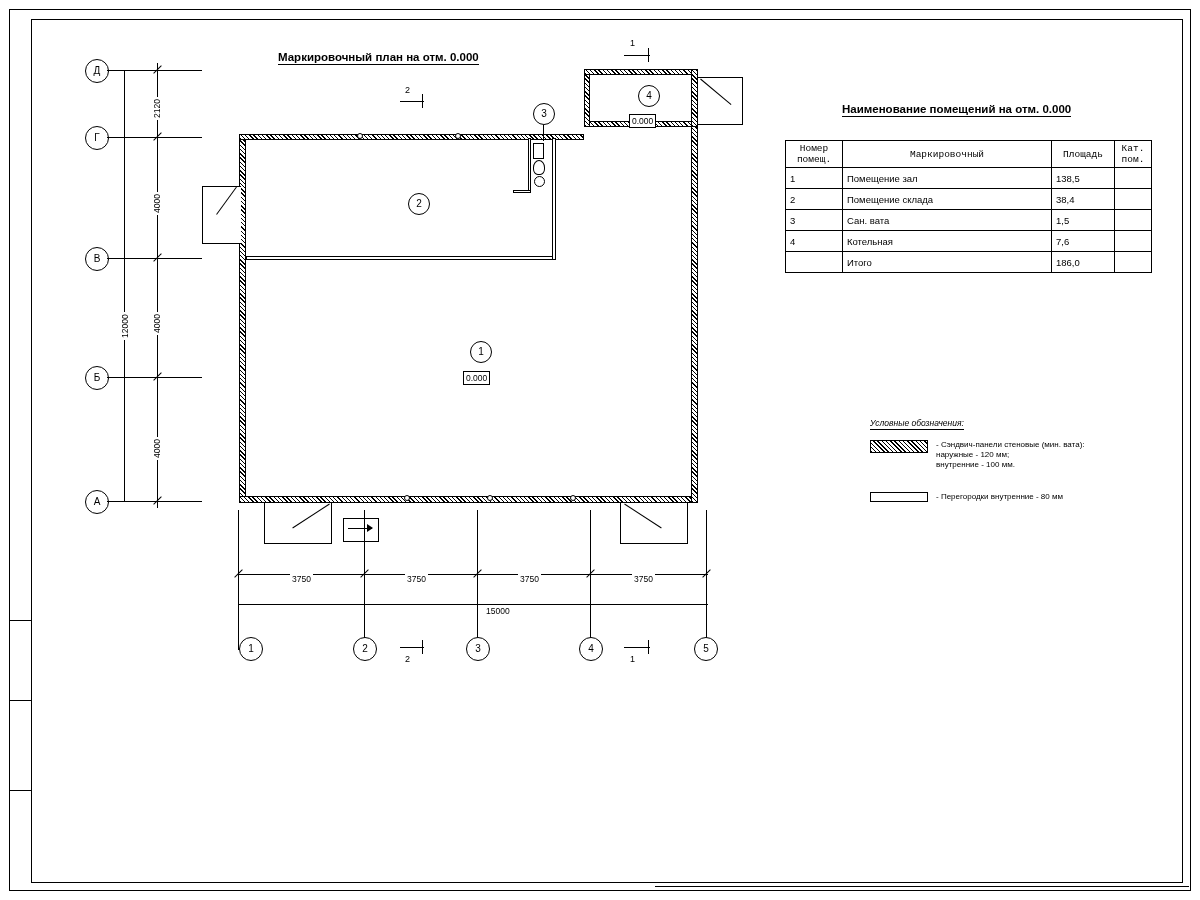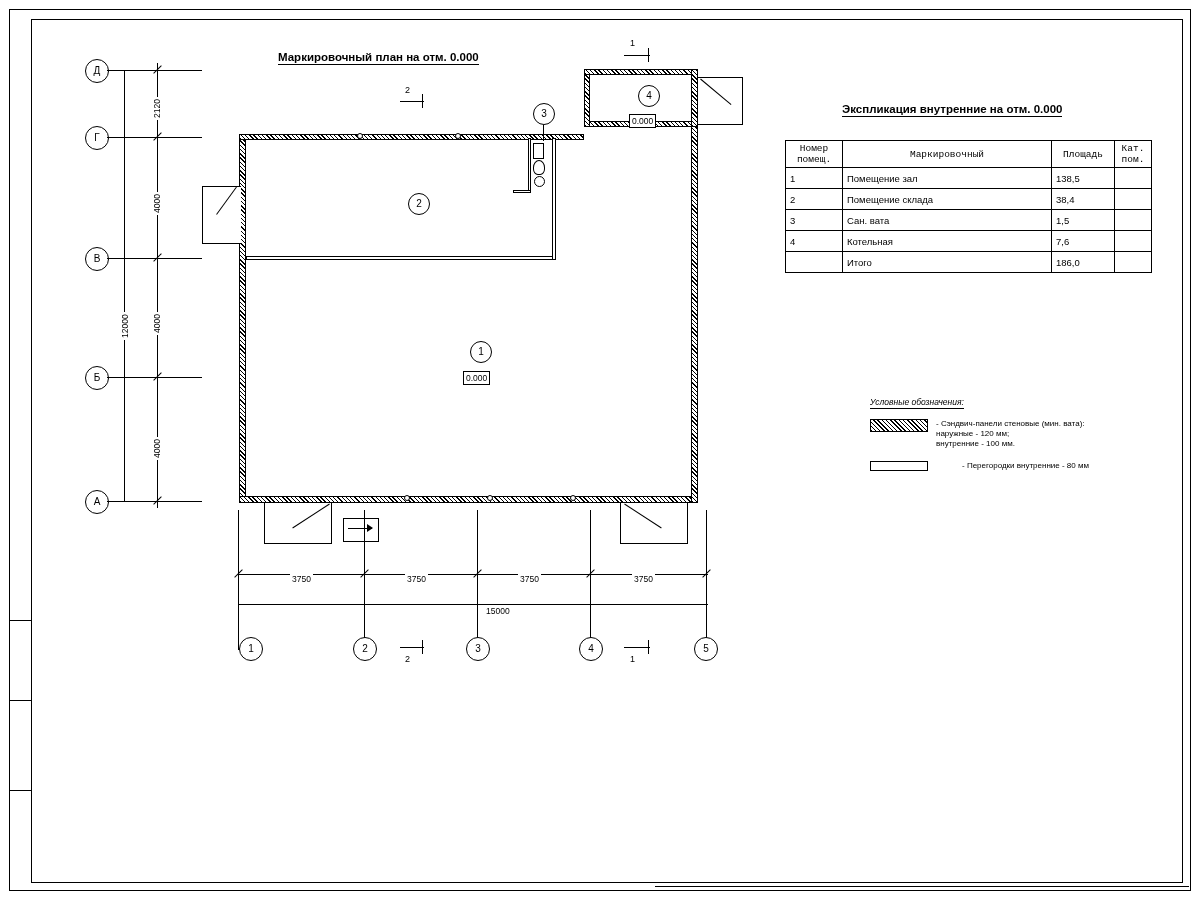--- a/index.html
+++ b/index.html
@@ -70,21 +70,21 @@
   #exp-table td,#exp-table th{
     border:1px solid #000;padding:2px 4px;font-weight:normal;text-align:left;height:16px;
   }
   #exp-table th{text-align:center;font-weight:normal;font-family:Liberation Mono, monospace;}
   .c-num{width:48px;text-align:center;}
   .c-name{width:200px;}
   .c-area{width:54px;text-align:center;}
   .c-kat{width:28px;}
 
   
-  #legend{position:absolute;left:870px;top:397px;font-size:8px;color:#000;}
+  #legend{position:absolute;left:870px;top:418px;font-size:8px;color:#000;}
   .leg-title{font-style:italic;font-size:8.5px;border-bottom:1px solid #000;display:inline-block;padding-bottom:1px;}
   .leg-row{display:flex;align-items:flex-start;margin-top:10px;}
   .leg-swatch-hatch{
     width:56px;height:11px;border:1px solid #000;
     background:repeating-linear-gradient(45deg,#000 0 1px,transparent 1px 3px),#fff;
     margin-right:8px;flex:none;
   }
   .leg-swatch-line{
     width:56px;height:8px;border:1px solid #000;background:#fff;margin-right:8px;flex:none;
   }
@@ -97,21 +97,21 @@
 
   <div class="frame-outer"></div>
   <div class="frame-inner"></div>
 
   <div class="hline" style="left:10px;top:620px;width:22px;"></div>
   <div class="hline" style="left:10px;top:700px;width:22px;"></div>
   <div class="hline" style="left:10px;top:790px;width:22px;"></div>
   <div class="hline" style="left:655px;top:886px;width:534px;"></div>
 
   <div class="title" style="left:278px;top:51px;">Маркировочный план на отм. 0.000</div>
-  <div class="title" style="left:842px;top:103px;">Экспликация внутренние на отм. 0.000</div>
+  <div class="title" style="left:842px;top:103px;">Наименование помещений на отм. 0.000</div>
 
   <div id="plan">
 
     <div class="axis-bub" style="left:85px;top:59px;">Д</div>
     <div class="hline" style="left:107px;top:70px;width:95px;"></div>
     <div class="axis-bub" style="left:85px;top:126px;">Г</div>
     <div class="hline" style="left:107px;top:137px;width:95px;"></div>
     <div class="axis-bub" style="left:85px;top:247px;">В</div>
     <div class="hline" style="left:107px;top:258px;width:95px;"></div>
     <div class="axis-bub" style="left:85px;top:366px;">Б</div>
@@ -280,21 +280,21 @@
 
     <div class="leg-row">
       <div class="leg-swatch-hatch"></div>
       <div class="leg-text">
         <div>- Сэндвич-панели стеновые (мин. вата):</div>
         <div>наружные - 120 мм;</div>
         <div>внутренние - 100 мм.</div>
       </div>
     </div>
 
-    <div class="leg-row" style="margin-top:12px;gap:26px;">
+    <div class="leg-row" style="margin-top:22px;">
       <div class="leg-swatch-line"></div>
       <div class="leg-text">
         <div>- Перегородки внутренние - 80 мм</div>
       </div>
     </div>
   </div>
 
 </div>
 
 </body></html>

